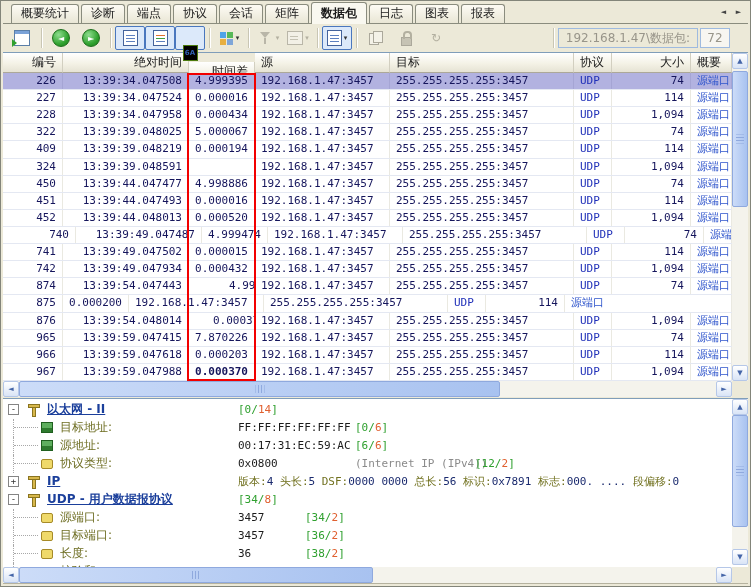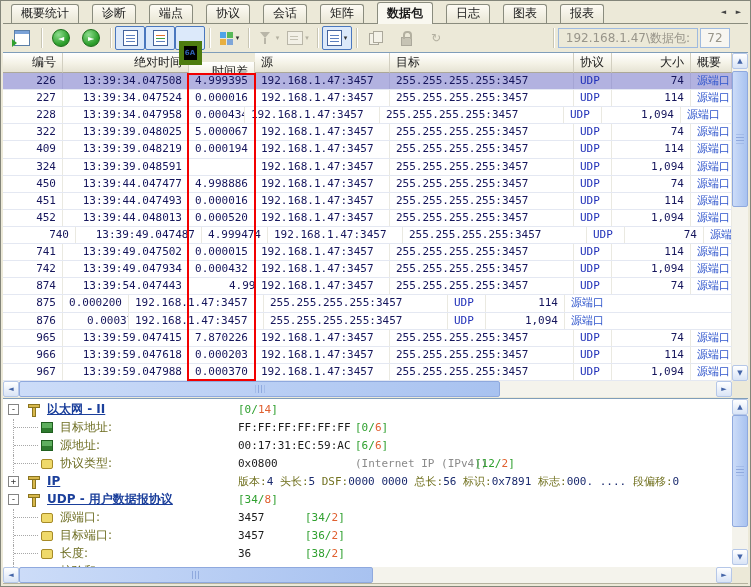--- a/index.html
+++ b/index.html
@@ -1,21 +1,21 @@
 <!DOCTYPE html>
 <html><head>
 <meta charset="utf-8">
 <style>
   html,body{margin:0;padding:0;background:#cfcfcf;font-family:"DejaVu Sans",sans-serif;}
   .window{width:751px;height:587px;box-sizing:border-box;border:1px solid #83857a;background:#ece9d8;
     padding:0 2px;overflow:hidden;position:relative;}
   
   .tabbar{height:22px;display:flex;align-items:flex-end;padding-left:8px;border-bottom:1px solid #8a8c7e;position:relative;}
   .tab{height:18px;line-height:17px;padding:0 9px;font-size:12px;color:#1a1a1a;background:linear-gradient(#fdfbf4,#e9e6d5);
-    border:1px solid #8a8c7e;border-bottom:none;border-radius:3px 3px 0 0;margin-right:13px;white-space:nowrap;cursor:default;}
+    border:1px solid #8a8c7e;border-bottom:none;border-radius:3px 3px 0 0;margin-right:2px;white-space:nowrap;cursor:default;}
   .tab.sel{height:21px;line-height:20px;background:#f9f8f0;font-weight:bold;margin-bottom:-1px;position:relative;z-index:2;}
   .tab-scroll{position:absolute;right:4px;top:5px;display:flex;gap:4px;}
   .tsa{font-size:7px;color:#444;width:11px;height:12px;line-height:12px;text-align:center;}
   
   .toolbar{height:28px;display:flex;align-items:center;padding:0 4px;background:#ece9d8;}
   .tbar-buttons{display:flex;align-items:center;}
   .tbtn{height:22px;min-width:24px;padding:0 2px;display:flex;align-items:center;justify-content:center;
     border:1px solid transparent;border-radius:2px;position:relative;}
   .tbtn.pressed{border-color:#4a77be;background:#dce9fa;}
   .tsep{width:1px;height:20px;background:#c9c6b4;box-shadow:1px 0 0 #fff;margin:0 4px;}
@@ -28,21 +28,21 @@
   .ic-packet-window-icon{width:14px;height:14px;border:1px solid #5a7ea8;background:#fff;}
   .ic-packet-window-icon::before{content:"";position:absolute;left:0;top:0;right:0;height:3px;background:#7aa2d8;}
   .ic-packet-window-icon::after{content:"";position:absolute;left:-3px;bottom:-2px;width:0;height:0;
     border-left:5px solid #2fa12f;border-top:4px solid transparent;border-bottom:4px solid transparent;}
   .ic-packet-list-icon,.ic-column-icon{width:13px;height:14px;border:1px solid #44639c;background:#fff;}
   .ic-packet-list-icon::before,.ic-column-icon::before{content:"";position:absolute;left:2px;top:4px;width:9px;height:1px;
     background:#5e81c0;box-shadow:0 3px 0 #5e81c0,0 6px 0 #5e81c0;}
   .ic-field-list-icon{width:13px;height:14px;border:1px solid #44639c;background:#fff;}
   .ic-field-list-icon::before{content:"";position:absolute;left:2px;top:4px;width:9px;height:1px;
     background:#e07030;box-shadow:0 3px 0 #3fa03f,0 6px 0 #5e81c0;}
-  .ic-hex-view-icon{width:13px;height:14px;border:5px solid #4d7c0f;background:#000000;color:#2f5fb0;
+  .ic-hex-view-icon{width:13px;height:14px;border:1px solid #4d7c0f;background:#000000;color:#2f5fb0;
     font-size:7px;font-weight:bold;margin-top:29px;}
   .ic-display-filter-icon{width:15px;height:15px;}
   .ic-display-filter-icon::before{content:"";position:absolute;left:1px;top:1px;width:6px;height:6px;background:#4fa3e8;
     box-shadow:7px 0 0 #58b858,0 7px 0 #e8b040,7px 7px 0 #7fa6d8;}
   .ic-filter-icon::before{content:"";position:absolute;top:2px;left:3px;width:0;height:0;
     border-left:5px solid transparent;border-right:5px solid transparent;border-top:6px solid #b9b6a8;}
   .ic-filter-icon::after{content:"";position:absolute;top:8px;left:7px;width:2px;height:6px;background:#b9b6a8;}
   .ic-graph-filter-icon{width:14px;height:12px;border:1px solid #b9b6a8;background:#f2f0e6;}
   .ic-graph-filter-icon::before{content:"";position:absolute;left:2px;top:4px;width:8px;height:1px;background:#c4c1b2;
     box-shadow:0 3px 0 #c4c1b2;}
@@ -231,21 +231,21 @@
               <div class="tc a-r" style="width: 66px;">0.000016</div>
               <div class="tc" style="width: 135px;">192.168.1.47:3457</div>
               <div class="tc" style="width: 184px;">255.255.255.255:3457</div>
               <div class="tc c-proto" style="width: 38px;">UDP</div>
               <div class="tc a-r" style="width: 79px;">114</div>
               <div class="tc c-sum" style="flex: 1 1 0%;">源端口</div>
             </div>
             <div class="trow">
               <div class="tc a-r" style="width: 60px;">228</div>
               <div class="tc a-r" style="width: 126px;">13:39:34.047958</div>
-              <div class="tc a-r" style="width: 56px;">0.000434</div>
+              <div class="tc a-r" style="width: 66px;">0.000434</div>
               <div class="tc" style="width: 135px;">192.168.1.47:3457</div>
               <div class="tc" style="width: 184px;">255.255.255.255:3457</div>
               <div class="tc c-proto" style="width: 38px;">UDP</div>
               <div class="tc a-r" style="width: 79px;">1,094</div>
               <div class="tc c-sum" style="flex: 1 1 0%;">源端口</div>
             </div>
             <div class="trow">
               <div class="tc a-r" style="width: 60px;">322</div>
               <div class="tc a-r" style="width: 126px;">13:39:39.048025</div>
               <div class="tc a-r" style="width: 66px;">5.000067</div>
@@ -349,20 +349,21 @@
               <div class="tc a-r" style="width: 60px;">875</div>
               <div class="tc a-r" style="width: 66px;">0.000200</div>
               <div class="tc" style="width: 135px;">192.168.1.47:3457</div>
               <div class="tc" style="width: 184px;">255.255.255.255:3457</div>
               <div class="tc c-proto" style="width: 38px;">UDP</div>
               <div class="tc a-r" style="width: 79px;">114</div>
               <div class="tc c-sum" style="flex: 1 1 0%;">源端口</div>
             </div>
             <div class="trow">
               <div class="tc a-r" style="width: 60px;">876</div>
+              <div class="tc a-r" style="width: 126px;">13:39:54.048014</div>
               <div class="tc a-r" style="width: 66px; padding-left: 24px;">0.000371</div>
               <div class="tc" style="width: 135px;">192.168.1.47:3457</div>
               <div class="tc" style="width: 184px;">255.255.255.255:3457</div>
               <div class="tc c-proto" style="width: 38px;">UDP</div>
               <div class="tc a-r" style="width: 79px;">1,094</div>
               <div class="tc c-sum" style="flex: 1 1 0%;">源端口</div>
             </div>
             <div class="trow">
               <div class="tc a-r" style="width: 60px;">965</div>
               <div class="tc a-r" style="width: 126px;">13:39:59.047415</div>
@@ -379,21 +380,21 @@
               <div class="tc a-r" style="width: 66px;">0.000203</div>
               <div class="tc" style="width: 135px;">192.168.1.47:3457</div>
               <div class="tc" style="width: 184px;">255.255.255.255:3457</div>
               <div class="tc c-proto" style="width: 38px;">UDP</div>
               <div class="tc a-r" style="width: 79px;">114</div>
               <div class="tc c-sum" style="flex: 1 1 0%;">源端口</div>
             </div>
             <div class="trow">
               <div class="tc a-r" style="width: 60px;">967</div>
               <div class="tc a-r" style="width: 126px;">13:39:59.047988</div>
-              <div class="tc a-r" style="width: 66px;">0.000370</div>
+              <div class="tc a-r" style="width: 66px; font-weight: bold;">0.000370</div>
               <div class="tc" style="width: 135px;">192.168.1.47:3457</div>
               <div class="tc" style="width: 184px;">255.255.255.255:3457</div>
               <div class="tc c-proto" style="width: 38px;">UDP</div>
               <div class="tc a-r" style="width: 79px;">1,094</div>
               <div class="tc c-sum" style="flex: 1 1 0%;">源端口</div>
             </div>
           </div>
       </div>
       <div class="sb-v" style="height:328px;">
         <div class="sbtn">▲</div>

